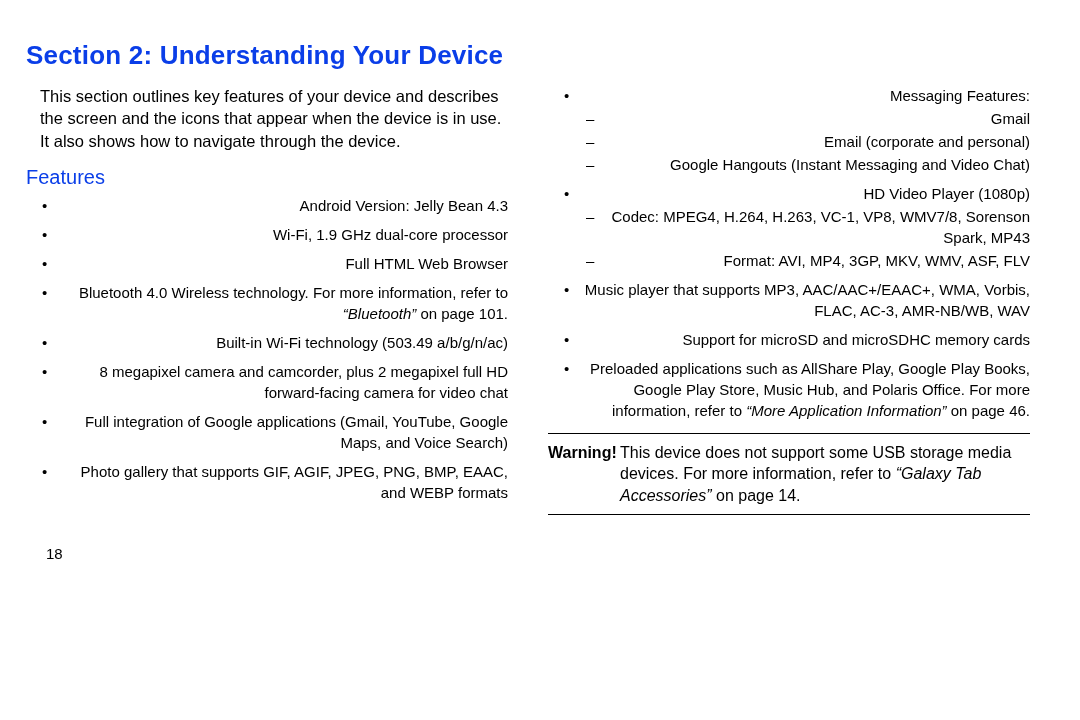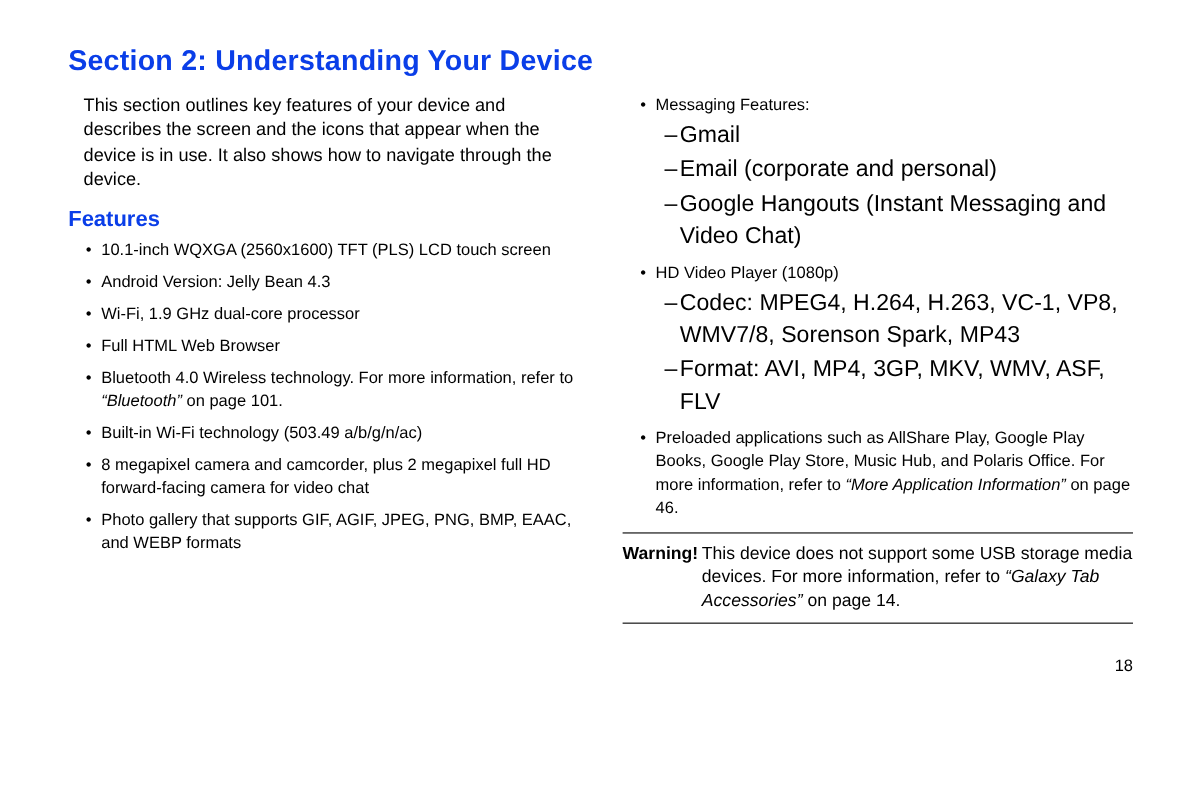--- a/index.html
+++ b/index.html
@@ -6,21 +6,21 @@
     margin: 0;
     padding: 0;
     font-family: Arial, Helvetica, sans-serif;
     background: #fff;
     color: #000;
     width: 1080px;
     height: 720px;
     box-sizing: border-box;
   }
   .page {
-    padding: 40px 50px 20px 62px;
+    padding: 40px 50px 20px 26px;
     box-sizing: border-box;
   }
   h1.section-title {
     font-size: 26px;
     font-weight: bold;
     color: #0a3ee8;
     margin: 0 0 14px 0;
     font-family: Arial, Helvetica, sans-serif;
     letter-spacing: 0.2px;
   }
@@ -32,30 +32,31 @@
     flex: 1;
     min-width: 0;
   }
   .intro {
     font-size: 16.5px;
     line-height: 1.35;
     margin: 0 0 14px 14px;
   }
   h2.subhead {
     font-size: 20px;
-    font-weight: bold;
+    font-weight: normal;
     color: #0a3ee8;
     margin: 0 0 6px 0;
   }
   ul.bullets {
     list-style: none;
     padding: 0;
     margin: 0 0 0 16px;
     font-size: 15px;
     line-height: 1.4;
+    text-align: right;
   }
   ul.bullets > li {
     position: relative;
     padding-left: 14px;
     margin-bottom: 8px;
   }
   ul.bullets > li::before {
     content: "•";
     position: absolute;
     left: 0;
@@ -64,21 +65,21 @@
   }
   ul.sub {
     list-style: none;
     padding: 0;
     margin: 2px 0 0 8px;
   }
   ul.sub > li {
     position: relative;
     padding-left: 14px;
     margin-bottom: 2px;
-    font-size: 21px;
+    font-size: 15px;
   }
   ul.sub > li::before {
     content: "–";
     position: absolute;
     left: 0;
     top: 0;
   }
   .ital-ref {
     font-style: italic;
   }
@@ -99,47 +100,46 @@
     margin-top: -22px;
   }
   .warning-first {
     display: inline;
     text-align: right;
   }
   .page-num {
     font-size: 15px;
     margin-top: 30px;
     margin-left: 20px;
-    text-align: right;
   }
 </style>
 </head>
 <body>
 
 <div class="page">
 
   <h1 class="section-title">Section 2: Understanding Your Device</h1>
 
   <div class="columns">
 
     <div class="col">
       <p class="intro">This section outlines key features of your device and describes the screen and the icons that appear when the device is in use. It also shows how to navigate through the device.</p>
 
       <h2 class="subhead">Features</h2>
 
       <ul class="bullets">
-        <li>10.1-inch WQXGA (2560x1600) TFT (PLS) LCD touch screen</li>
         <li>Android Version: Jelly Bean 4.3</li>
         <li>Wi-Fi, 1.9 GHz dual-core processor</li>
         <li>Full HTML Web Browser</li>
         <li>
           <span>Bluetooth 4.0 Wireless technology. For more information, refer to </span><span class="ital-ref">“Bluetooth”</span><span> on page 101.</span>
         </li>
         <li>Built-in Wi-Fi technology (503.49 a/b/g/n/ac)</li>
         <li>8 megapixel camera and camcorder, plus 2 megapixel full HD forward-facing camera for video chat</li>
+        <li>Full integration of Google applications (Gmail, YouTube, Google Maps, and Voice Search)</li>
         <li>Photo gallery that supports GIF, AGIF, JPEG, PNG, BMP, EAAC, and WEBP formats</li>
       </ul>
     </div>
 
     <div class="col">
       <ul class="bullets">
         <li>
           <span>Messaging Features:</span>
           <ul class="sub">
             <li>Gmail</li>
@@ -147,20 +147,22 @@
             <li>Google Hangouts (Instant Messaging and Video Chat)</li>
           </ul>
         </li>
         <li>
           <span>HD Video Player (1080p)</span>
           <ul class="sub">
             <li>Codec: MPEG4, H.264, H.263, VC-1, VP8, WMV7/8, Sorenson Spark, MP43</li>
             <li>Format: AVI, MP4, 3GP, MKV, WMV, ASF, FLV</li>
           </ul>
         </li>
+        <li>Music player that supports MP3, AAC/AAC+/EAAC+, WMA, Vorbis, FLAC, AC-3, AMR-NB/WB, WAV</li>
+        <li>Support for microSD and microSDHC memory cards</li>
         <li>
           <span>Preloaded applications such as AllShare Play, Google Play Books, Google Play Store, Music Hub, and Polaris Office. For more information, refer to </span><span class="ital-ref">“More Application Information”</span><span> on page 46.</span>
         </li>
       </ul>
 
       <div class="warning-box">
         <span class="label">Warning!</span>
         <span class="body">
           <span class="warning-first"> This device does not support some USB storage media devices. For more information, refer to </span><span class="ital-ref">“Galaxy Tab Accessories”</span><span> on page 14.</span>
         </span>

